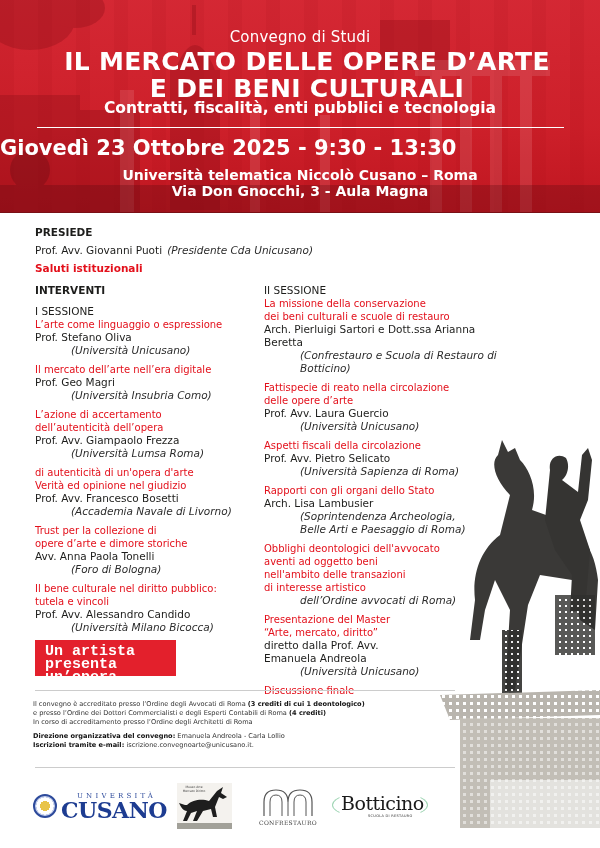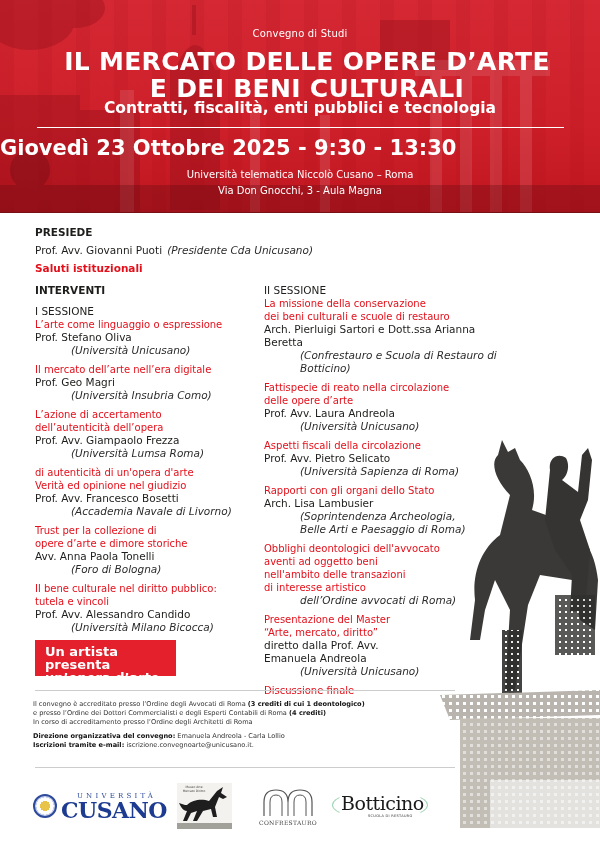--- a/index.html
+++ b/index.html
@@ -15,41 +15,41 @@
     background:
       linear-gradient(180deg, rgba(214,40,52,0.78) 0%, rgba(205,30,40,0.82) 60%, rgba(190,20,30,0.9) 100%),
       repeating-linear-gradient(90deg, rgba(120,10,15,0.25) 0px, rgba(120,10,15,0.25) 14px, rgba(240,90,95,0.15) 14px, rgba(240,90,95,0.15) 38px),
       #c81e2a;
     overflow: hidden;
     border-bottom: 1px solid #7a1016;
   }
   .ruins { position: absolute; left: 0; top: 0; width: 600px; height: 212px; }
   .header .kicker {
     position: absolute; top: 28px; left: 0; width: 600px; text-align: center;
-    color: #fff; font-size: 10px; letter-spacing: 0.2px;
+    color: #fff; font-size: 15px; letter-spacing: 0.2px;
   }
   .header .title {
     position: absolute; top: 48px; left: 7px; width: 600px; text-align: center;
     color: #fff; font-weight: bold; font-size: 25px; line-height: 27px;
     letter-spacing: 0.3px;
   }
   .header .subtitle {
     position: absolute; top: 99px; left: 0; width: 600px; text-align: center;
     color: #fff; font-weight: bold; font-size: 15.5px;
   }
   .header .rule {
     position: absolute; top: 127px; left: 37px; width: 527px; height: 1px; background: #ffffff;
   }
   .header .date {
     position: absolute; top: 136px; left: 0; width: 600px; text-align: left;
     color: #fff; font-weight: bold; font-size: 21px;
   }
   .header .venue {
     position: absolute; top: 167px; left: 0; width: 600px; text-align: center;
-    color: #fff; font-weight: normal; font-size: 10px; line-height: 16px;
+    color: #fff; font-weight: bold; font-size: 14px; line-height: 16px;
   }
 
   
   .red { color: #e3101b; font-weight: bold; }
   .lbl { font-weight: bold; font-size: 10.5px; }
   .t { font-size: 10.5px; line-height: 13px; }
   .i { font-style: italic; font-size: 10.5px; line-height: 13px; color: #2b2b2b; }
   .presiede { position: absolute; left: 35px; top: 226px; }
   .presiede .lbl { display: block; line-height: 13px; }
   .saluti { position: absolute; left: 35px; top: 262px; font-size: 10.5px; }
@@ -59,22 +59,22 @@
   .col1 { left: 35px; top: 305px; width: 225px; }
   .col2 { left: 264px; top: 284px; width: 250px; }
   .sess { font-size: 10.5px; line-height: 13px; }
   .talk { margin-bottom: 6px; }
   .talk .ttl { display: block; color: #e3101b; font-weight: normal; font-size: 10px; line-height: 13px; }
   .talk .spk { display: block; font-size: 10.5px; line-height: 13px; }
   .talk .aff { display: block; font-style: italic; font-size: 10.5px; line-height: 13px; color: #2b2b2b; margin-left: 36px; }
 
   .cta {
     position: absolute; left: 35px; top: 640px; width: 141px; height: 36px;
-    background: #e3202c; color: #fff; font-weight: bold; font-size: 13px; line-height: 13px;
-    box-sizing: border-box; padding: 5px 6px 0 10px;
+    background: #e3202c; color: #fff; font-weight: bold; font-size: 15px; line-height: 13px;
+    box-sizing: border-box; padding: 5px 6px 0 10px; font-family: Liberation Mono, monospace;
   }
   .divider { position: absolute; left: 35px; height: 1px; background: #cccccc; }
   .d1 { top: 690px; width: 420px; }
   .d2 { top: 767px; width: 420px; }
 
   .footer-notes { position: absolute; left: 33px; top: 700px; width: 420px; font-size: 6.6px; line-height: 9.2px; color: #333; }
   .footer-notes b { color: #111; }
   .footer-notes .gap { height: 4px; }
 
   
@@ -201,21 +201,21 @@
   <div id="s2-talks">
       <div class="talk">
         <span class="ttl">La missione della conservazione</span>
         <span class="ttl">dei beni culturali e scuole di restauro</span>
         <span class="spk">Arch. Pierluigi Sartori e Dott.ssa Arianna Beretta</span>
         <span class="aff">(Confrestauro e Scuola di Restauro di Botticino)</span>
       </div>
       <div class="talk">
         <span class="ttl">Fattispecie di reato nella circolazione</span>
         <span class="ttl">delle opere d’arte</span>
-        <span class="spk">Prof. Avv. Laura Andreola</span>
+        <span class="spk">Prof. Avv. Laura Guercio</span>
         <span class="aff">(Università Unicusano)</span>
       </div>
       <div class="talk">
         <span class="ttl">Aspetti fiscali della circolazione</span>
         <span class="spk">Prof. Avv. Pietro Selicato</span>
         <span class="aff">(Università Sapienza di Roma)</span>
       </div>
       <div class="talk">
         <span class="ttl">Rapporti con gli organi dello Stato</span>
         <span class="spk">Arch. Lisa Lambusier</span>

